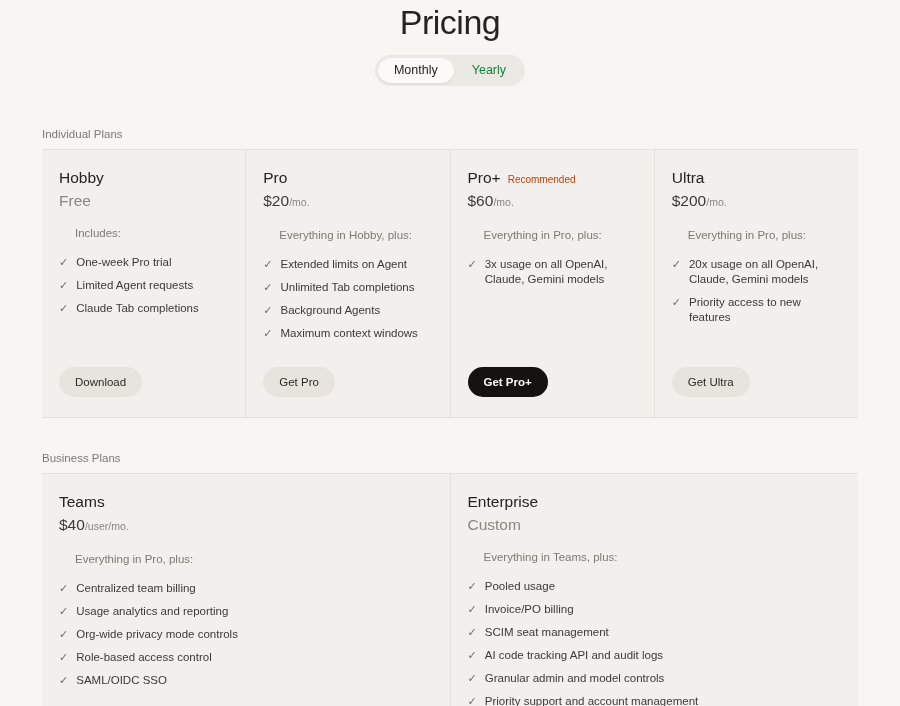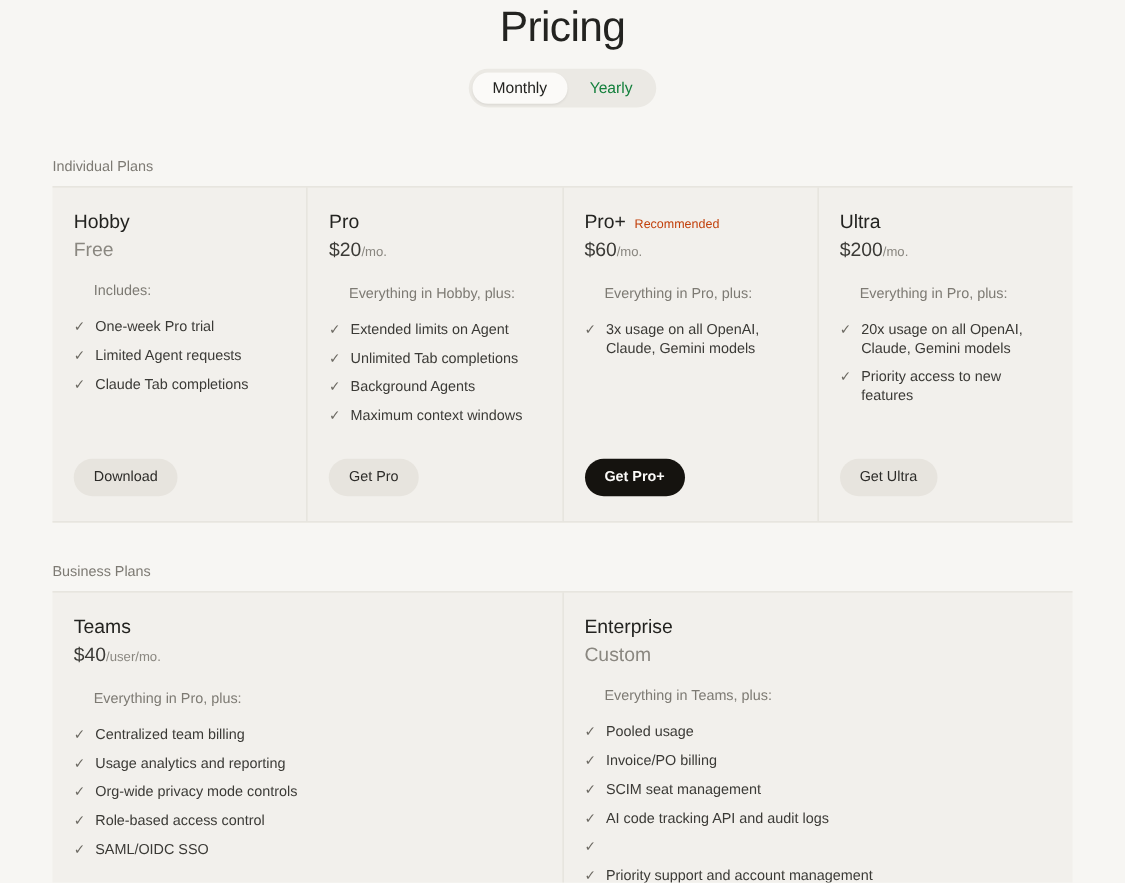--- a/index.html
+++ b/index.html
@@ -325,20 +325,21 @@
         <li>
             <span class="check">✓</span>
             <span>SCIM seat management</span>
           </li>
         <li>
             <span class="check">✓</span>
             <span>AI code tracking API and audit logs</span>
           </li>
         <li>
             <span class="check">✓</span>
+            <span>Granular admin and model controls</span>
           </li>
         <li>
             <span class="check">✓</span>
             <span>Priority support and account management</span>
           </li>
       </ul>
 
     </div>
 
   </div>

